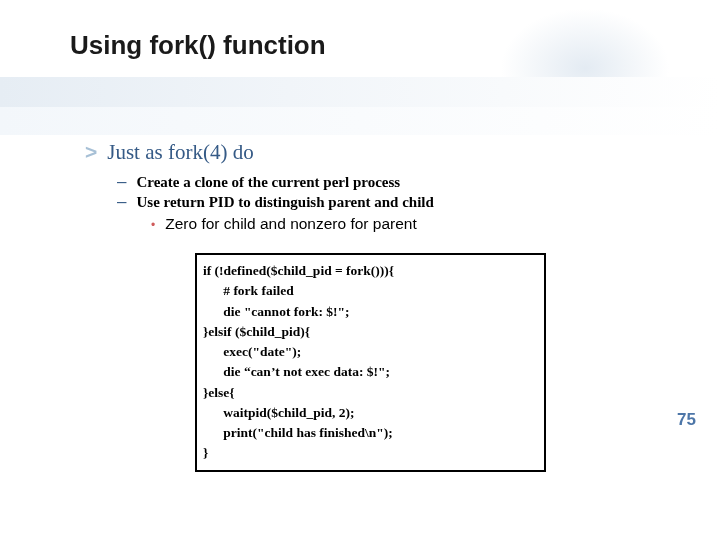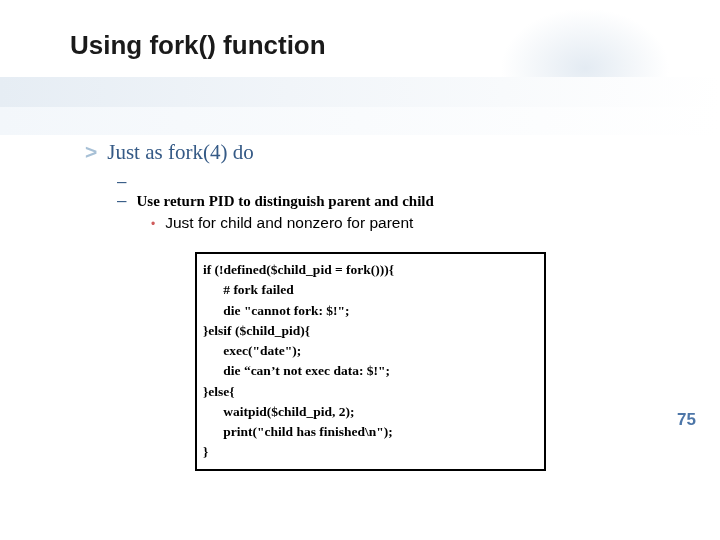--- a/index.html
+++ b/index.html
@@ -148,30 +148,31 @@
 
   <div class="body">
 
     <div class="lvl1-row">
       <span class="lvl1-bullet">&gt;</span>
       <span class="lvl1-text">Just as fork(4) do</span>
     </div>
 
     <div class="lvl2-row">
       <span class="lvl2-bullet">–</span>
+      <span class="lvl2-text">Create a clone of the current perl process</span>
     </div>
 
     <div class="lvl2-row">
       <span class="lvl2-bullet">–</span>
       <span class="lvl2-text">Use return PID to distinguish parent and child</span>
     </div>
 
     <div class="lvl3-row">
       <span class="lvl3-bullet">•</span>
-      <span class="lvl3-text">Just for child and nonzero for parent</span>
+      <span class="lvl3-text">Zero for child and nonzero for parent</span>
     </div>
 
     <div class="code-box">if (!defined($child_pid = fork())){
       # fork failed
       die "cannot fork: $!";
 }elsif ($child_pid){
       exec("date");
       die “can’t not exec data: $!";
 }else{
       waitpid($child_pid, 2);

